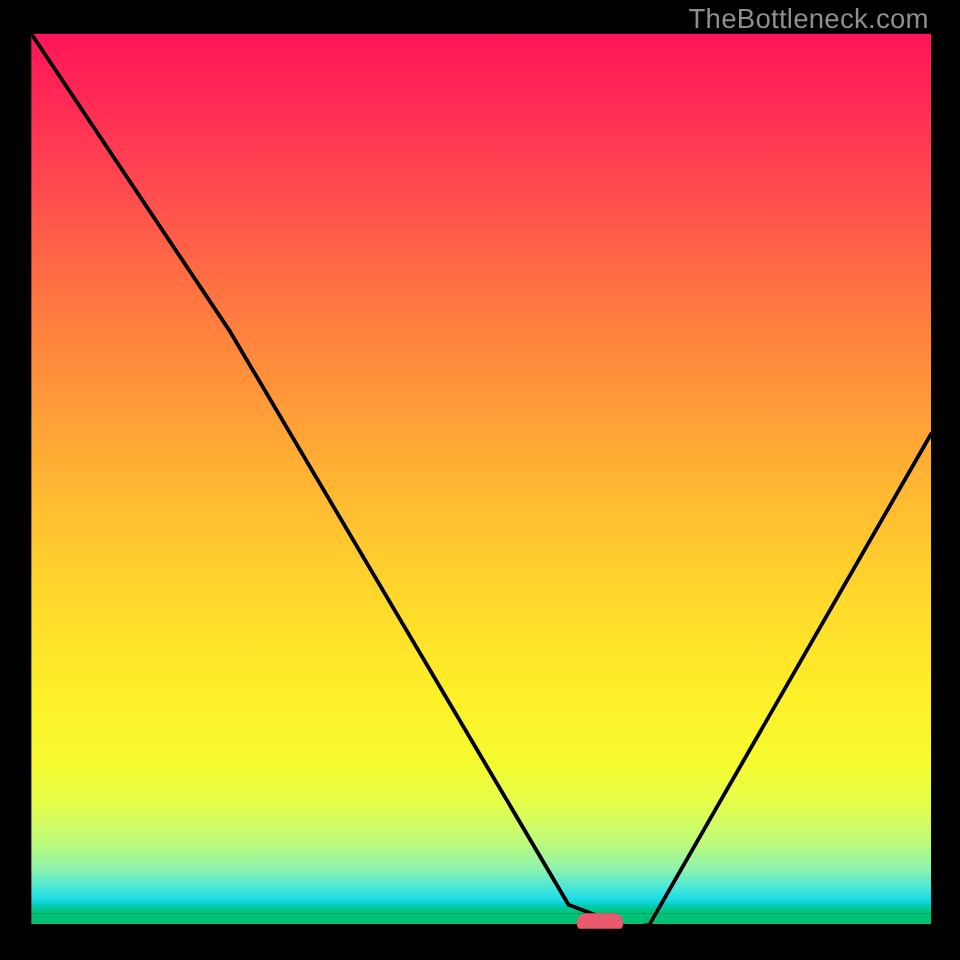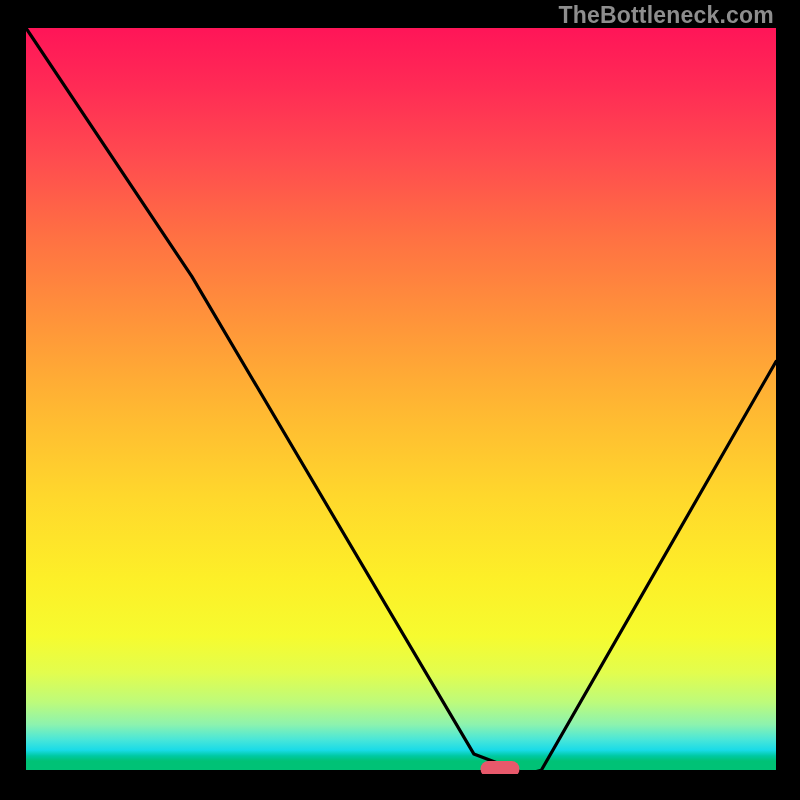--- a/index.html
+++ b/index.html
@@ -17,21 +17,21 @@
     width: 800px;
     height: 800px;
     background: #000;
   }
   .attribution {
     position: absolute;
     top: 2px;
     right: 26px;
     color: #8e8e8e;
     font-size: 23px;
-    font-weight: 700;
+    font-weight: 400;
     letter-spacing: 0.2px;
     user-select: none;
   }
   .plot {
     position: absolute;
     left: 26px;
     top: 28px;
     width: 750px;
     height: 746px;
     overflow: hidden;

